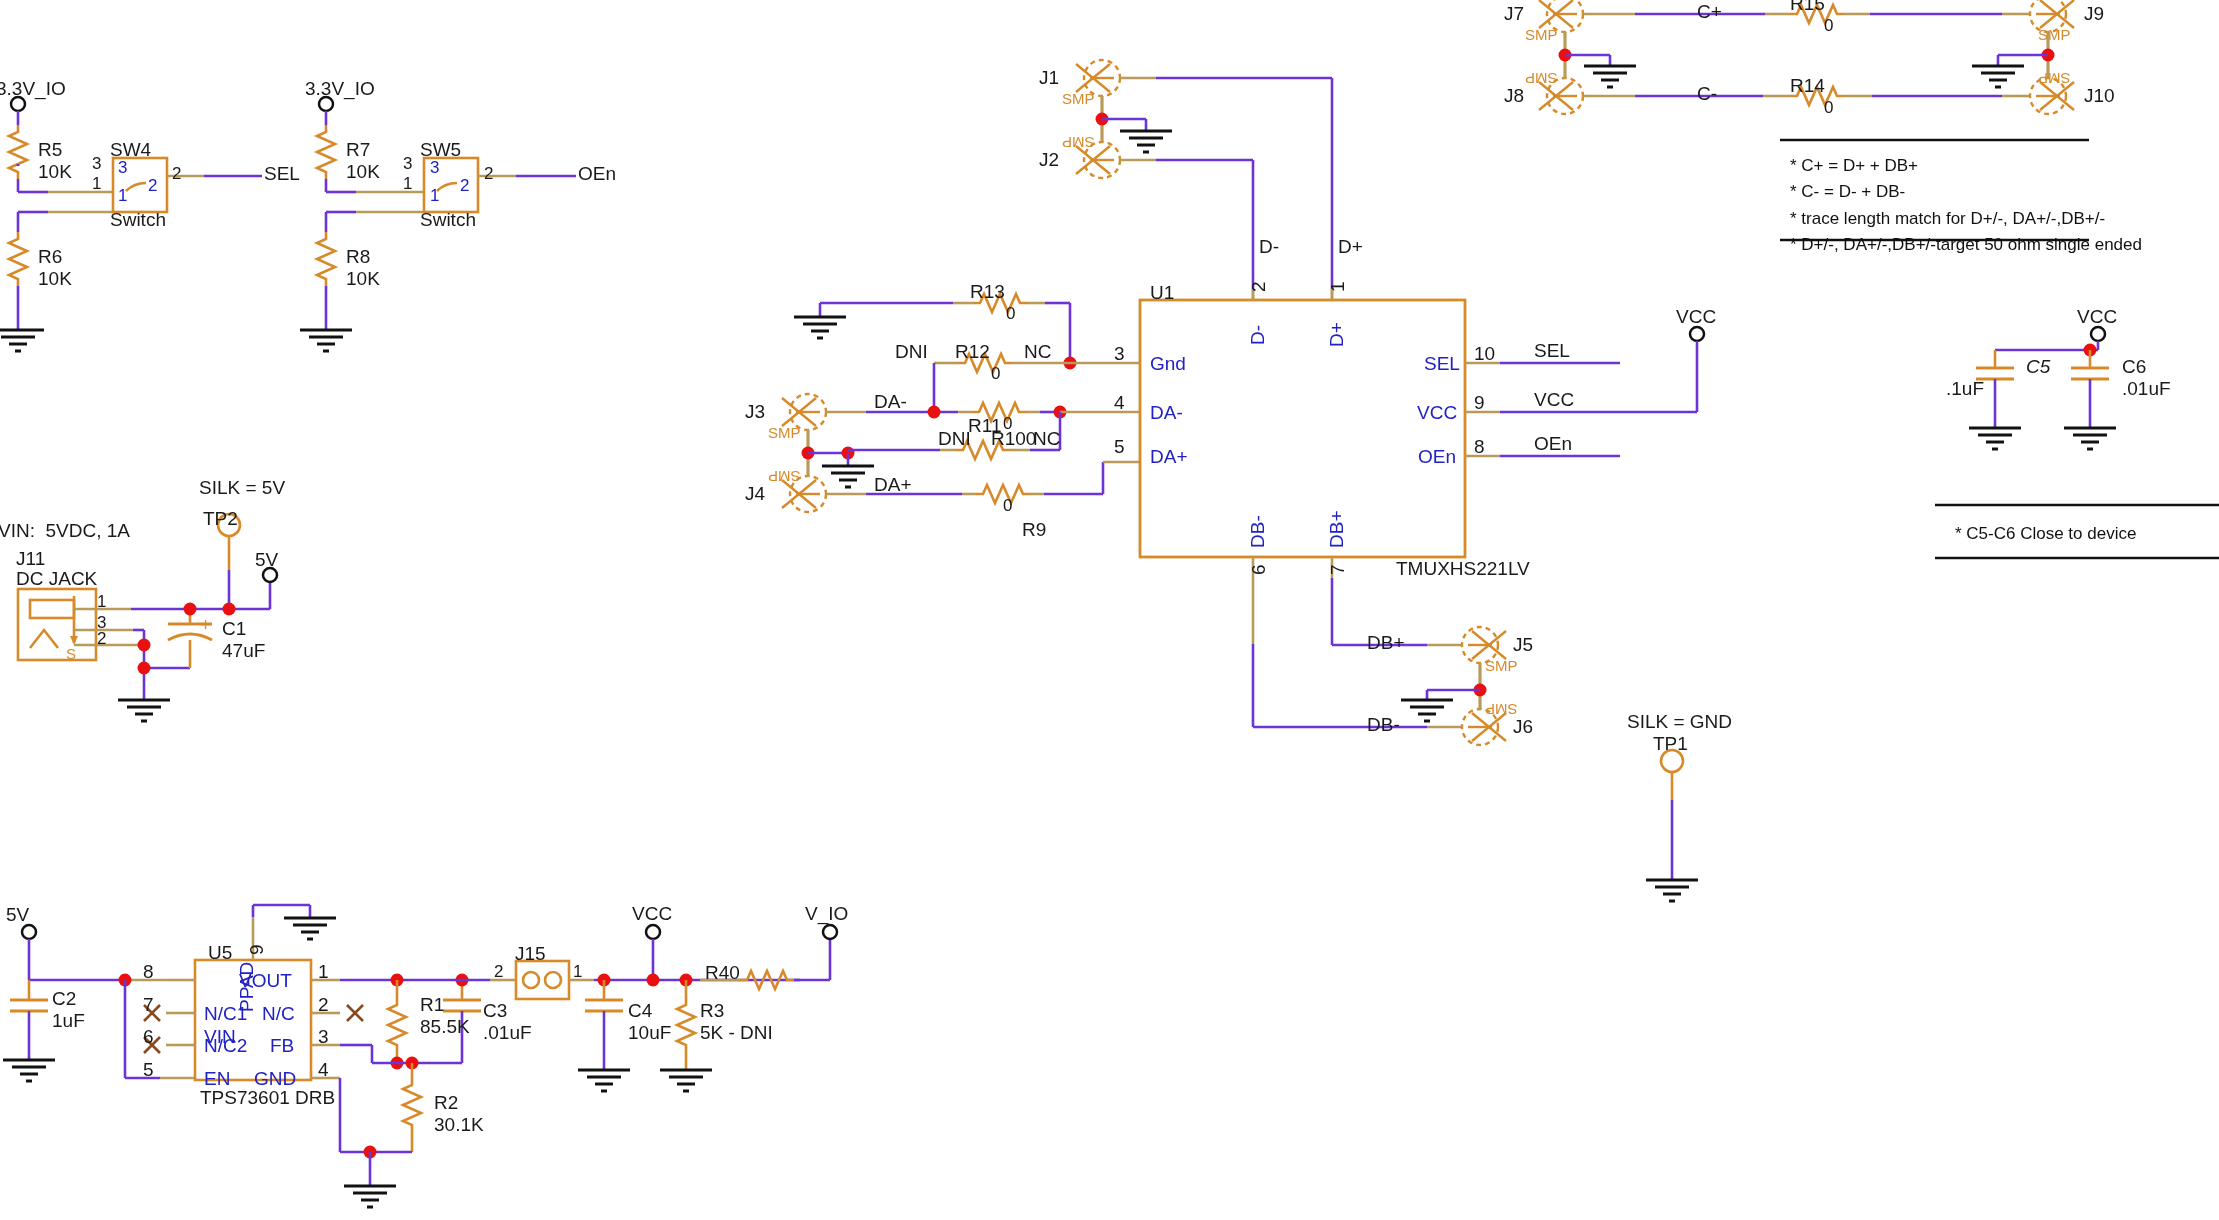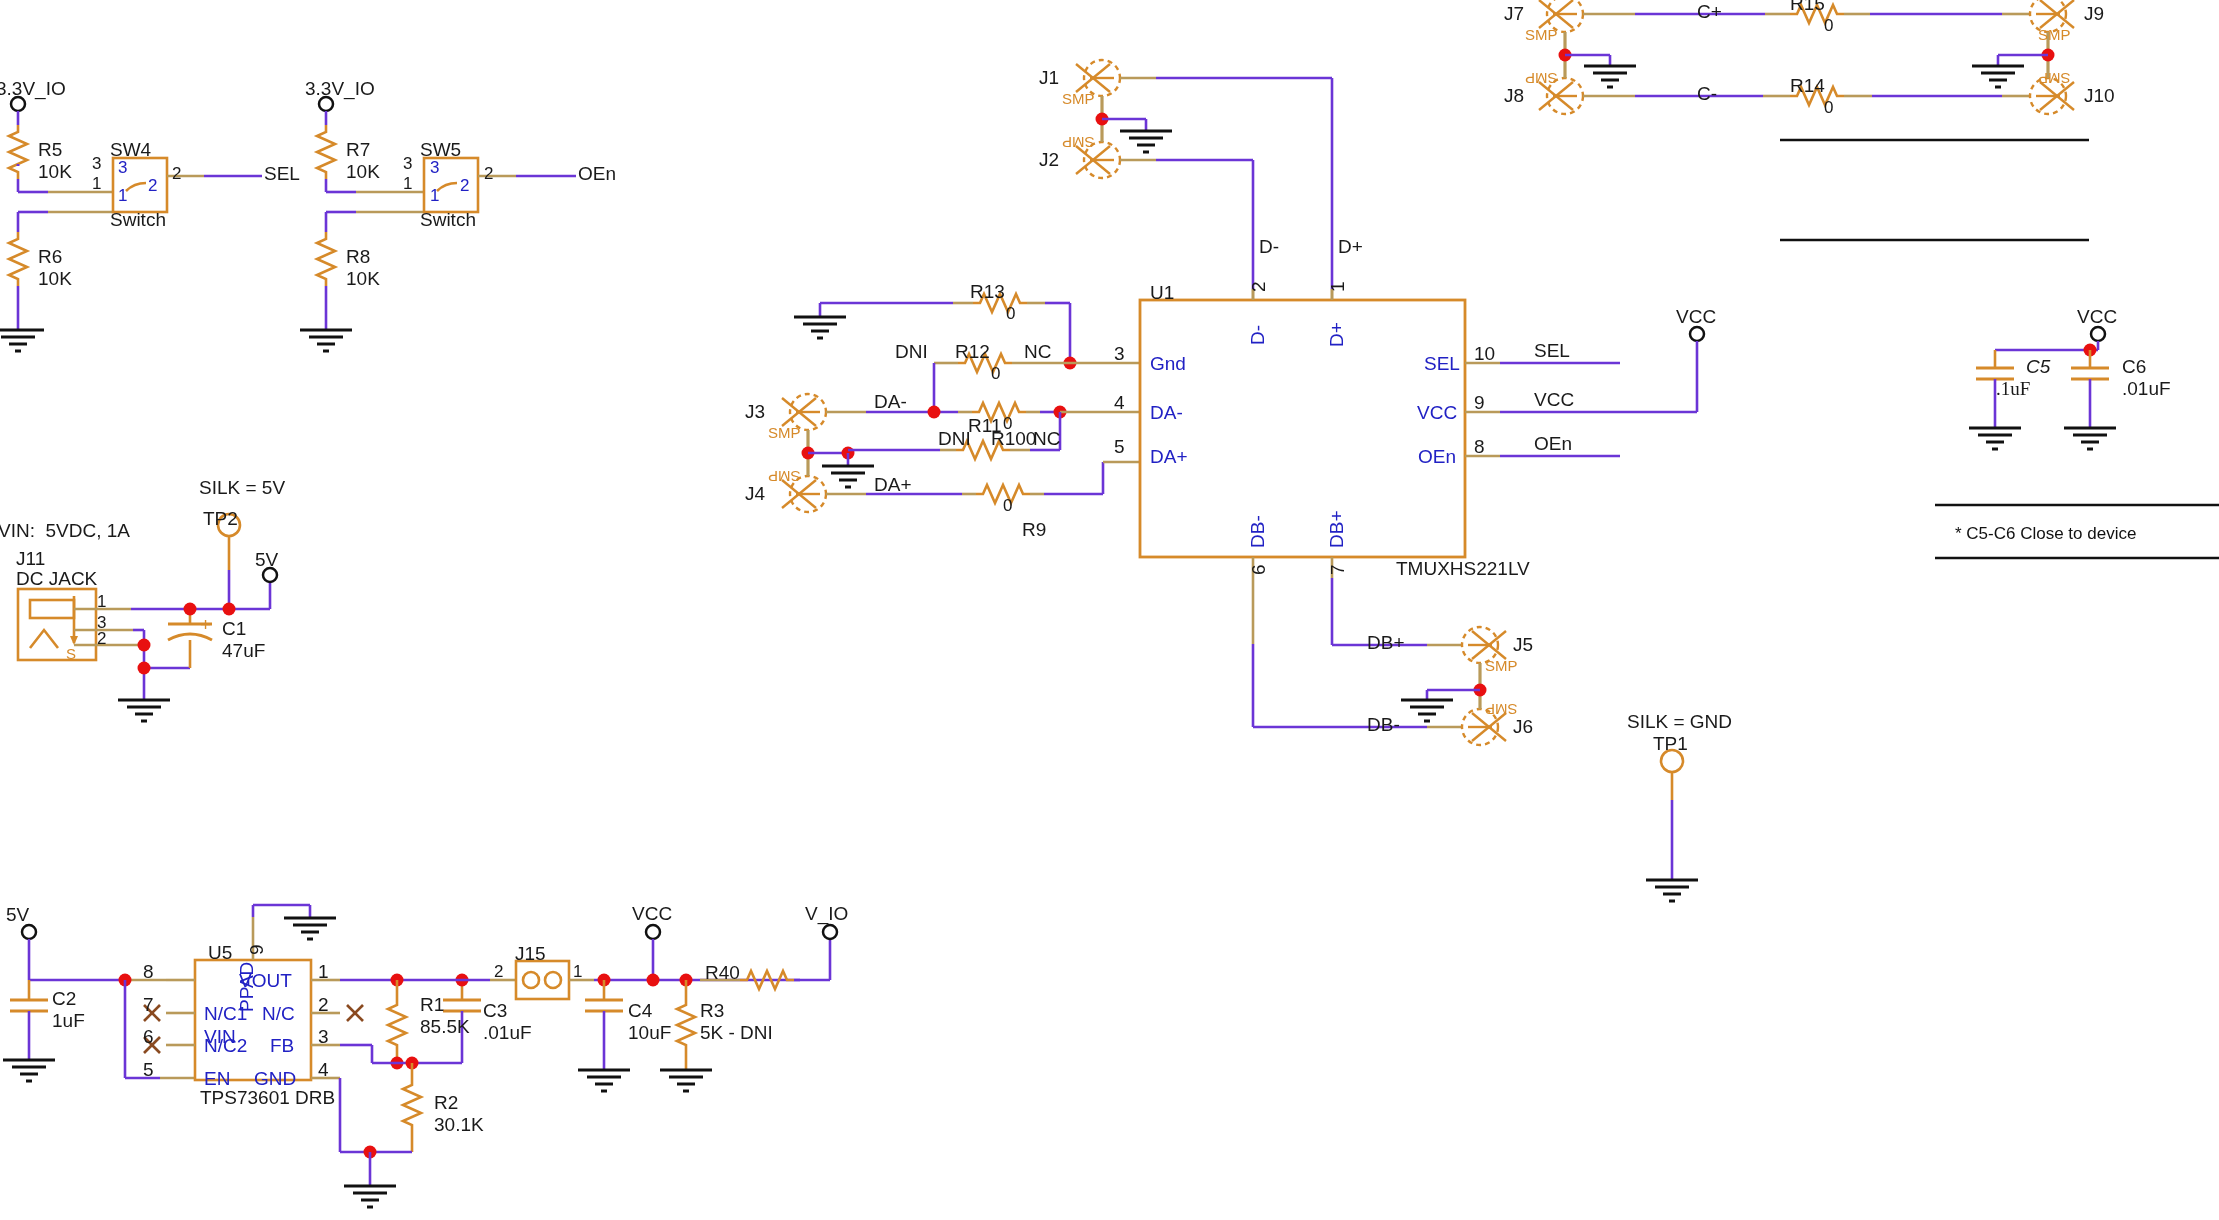--- a/index.html
+++ b/index.html
@@ -577,23 +577,29 @@
   <div class="lbl" style="left:1790px;top:-7px;">R15</div>
   <div class="lbl sm" style="left:1824px;top:16px;">0</div>
   <div class="lbl" style="left:1790px;top:75px;">R14</div>
   <div class="lbl sm" style="left:1824px;top:98px;">0</div>
   <div class="lbl" style="left:2084px;top:3px;">J9</div>
   <div class="lbl orange" style="left:2038px;top:26px;">SMP</div>
   <div class="lbl" style="left:2084px;top:85px;">J10</div>
   <div class="lbl orange" style="left:2038px;top:69px;transform:rotate(180deg);">SMP</div>
 
   <div class="lbl" style="left:2026px;top:356px;font-style:italic;">C5</div>
-  <div class="lbl" style="left:1996px;top:378px;font-family:Liberation Serif, serif;">.1uF</div>
+  <div class="lbl" style="left:1946px;top:378px;">.1uF</div>
   <div class="lbl" style="left:2122px;top:356px;">C6</div>
   <div class="lbl" style="left:2122px;top:378px;">.01uF</div>
   <div class="lbl" style="left:2077px;top:306px;">VCC</div>
 
+  <div class="notebox" style="left:1790px;top:153px;">
+    <div class="ntxt">* C+ = D+ + DB+</div>
+    <div class="ntxt">* C- = D- + DB-</div>
+    <div class="ntxt">* trace length match for D+/-, DA+/-,DB+/-</div>
+    <div class="ntxt">* D+/-, DA+/-,DB+/-target 50 ohm single ended</div>
+  </div>
 
   <div class="notebox" style="left:1955px;top:521px;">
     <div class="ntxt">* C5-C6 Close to device</div>
   </div>
 
 </div>
 
 </body></html>

